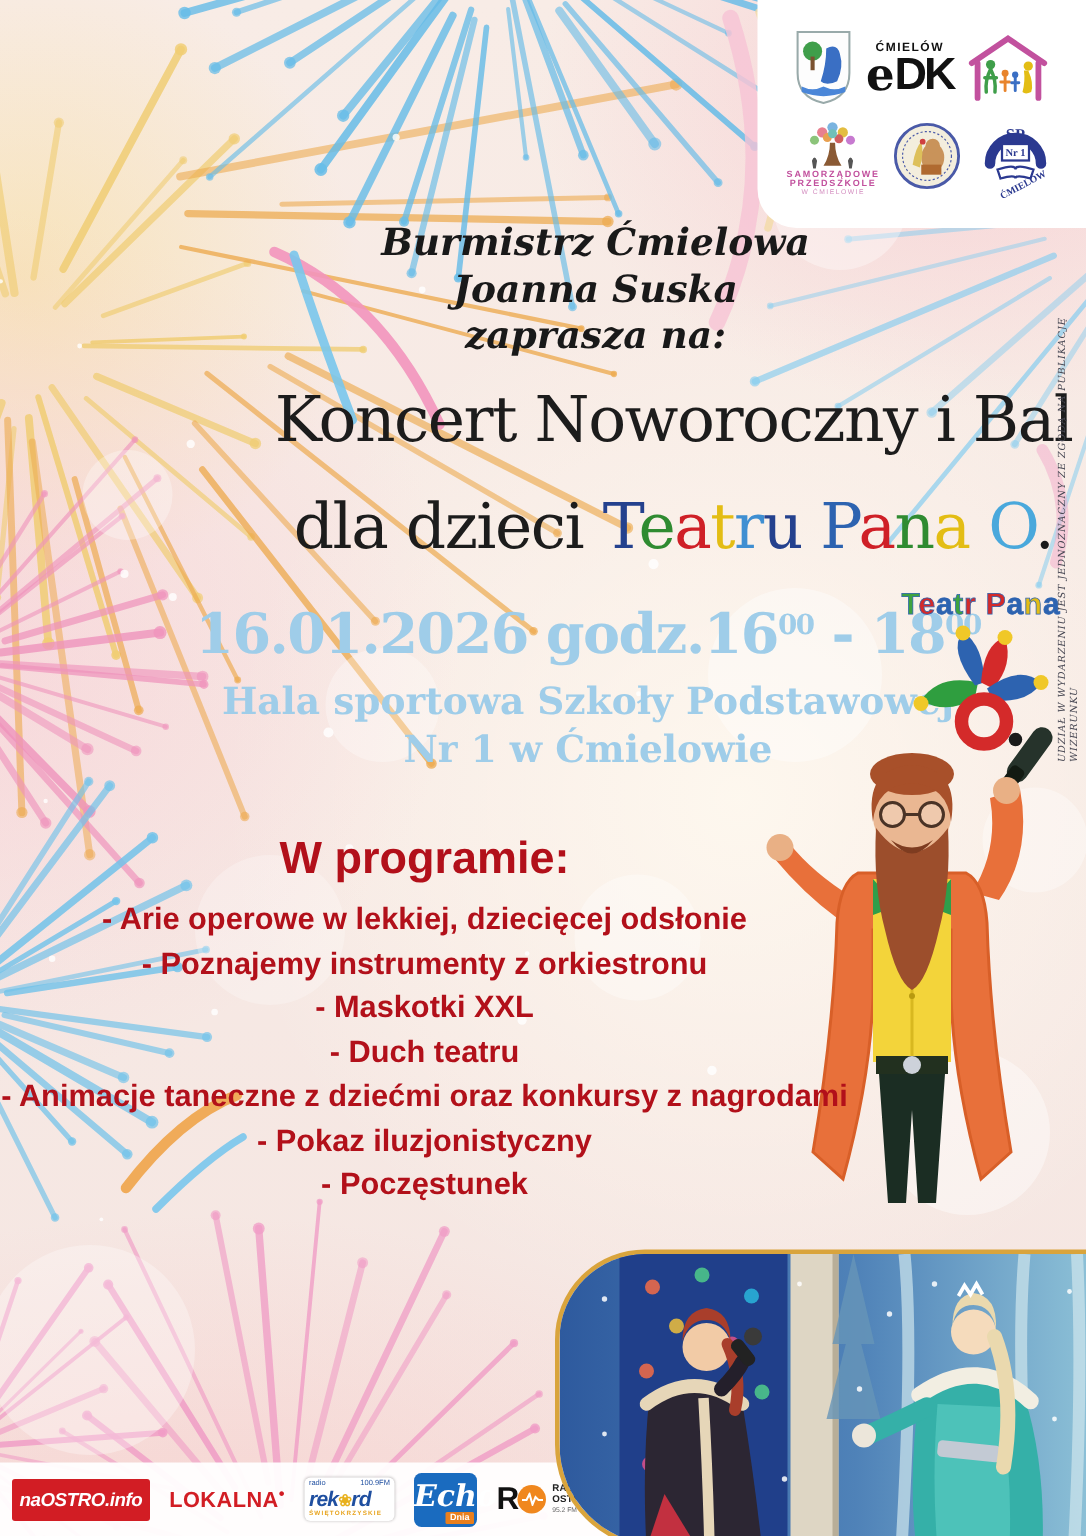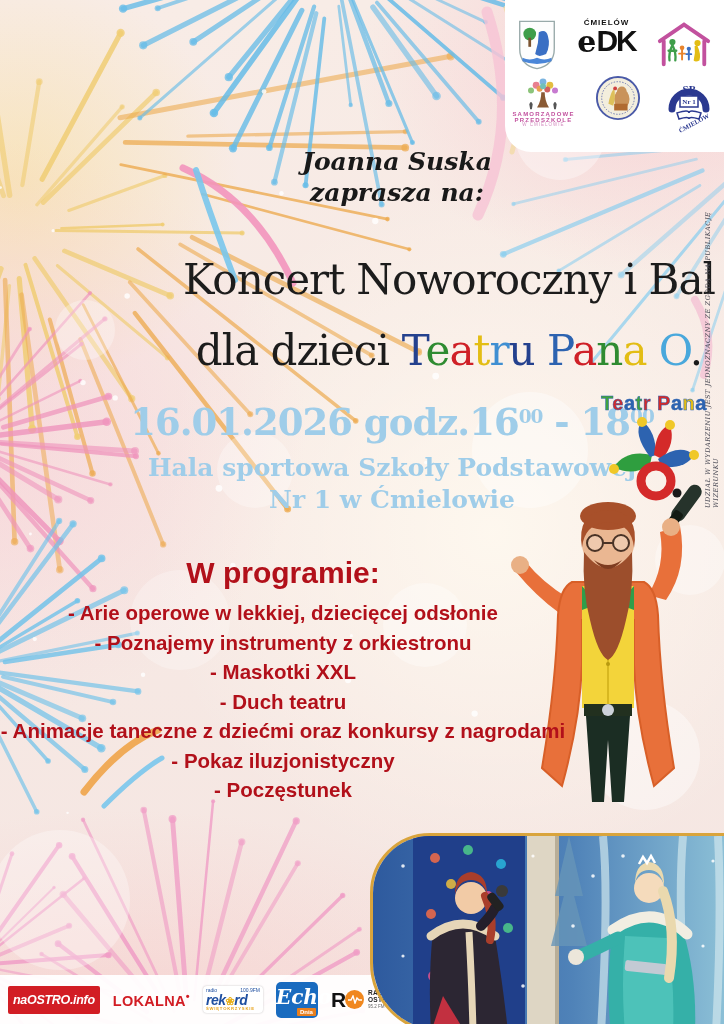--- a/index.html
+++ b/index.html
@@ -10,21 +10,21 @@
       radial-gradient(500px 420px at -6% 42%, rgba(248,199,210,.55), transparent 70%),
       radial-gradient(620px 340px at 18% 103%, rgba(249,186,186,.45), transparent 72%),
       radial-gradient(320px 300px at 2% 18%, rgba(247,221,150,.55), transparent 70%),
       radial-gradient(480px 480px at 68% 52%, rgba(255,250,240,.85), transparent 72%),
       linear-gradient(180deg,#f8ece6,#f5e6e2);}
   #fx{position:absolute;inset:0;z-index:0;}
   
   .logo-panel{position:absolute;left:505px;top:0;width:219px;height:152px;background:#fff;
     border-radius:0 0 0 26px;z-index:4;display:flex;flex-direction:column;justify-content:center;
     gap:4px;padding:4px 2px;box-sizing:border-box;}
-  .logo-row{display:flex;justify-content:center;gap:20px;}
+  .logo-row{display:flex;justify-content:center;align-items:center;gap:8px;}
   .cdk{display:flex;flex-direction:column;align-items:center;line-height:1;}
   .cdk-city{font-size:8px;font-weight:bold;letter-spacing:1px;color:#111;}
   .cdk-mark{display:flex;align-items:flex-end;}
   .cdk-e{font-family:"DejaVu Serif",serif;font-size:30px;font-weight:bold;color:#111;line-height:.8;}
   .cdk-dk{font-size:30px;font-weight:900;letter-spacing:-2px;color:#111;line-height:.9;}
   .tree-logo{display:flex;flex-direction:column;align-items:center;line-height:1;}
   .tree-txt1{font-size:6px;font-weight:bold;letter-spacing:1.2px;color:#c2519e;}
   .tree-txt2{font-size:4.5px;letter-spacing:1px;color:#d48ec0;}
   .sp-logo{position:relative;width:56px;height:58px;}
   
@@ -455,20 +455,21 @@
           <rect x="19" y="21" width="18" height="11" fill="#fff" stroke="#2b3990" stroke-width="1.5"></rect>
           <text x="28" y="29" text-anchor="middle" font-size="7" font-weight="bold" fill="#2b3990" font-family="Liberation Serif,serif">Nr 1</text>
           <path d="M16,38 q12,-4 12,0 q0,-4 12,0 l-2,6 q-10,-3 -10,0 q0,-3 -10,0 z" fill="#fff" stroke="#2b3990" stroke-width="1.5"></path>
           <text x="34" y="50" text-anchor="middle" font-size="6.5" font-weight="bold" fill="#2b3990" transform="rotate(-28 34 50)" font-family="Liberation Serif,serif">ĆMIELÓW</text>
         </svg>
       </div>
     </div>
   </div>
 
   <div class="invitation">
+    <div>Burmistrz Ćmielowa</div>
     <div>Joanna Suska</div>
     <div>zaprasza na:</div>
   </div>
 
   <div class="title">
     <div>Koncert Noworoczny i Bal</div>
     <div><span style="margin-right:13px;">dla dzieci</span><span><span style="color: rgb(36, 65, 142);">T</span><span style="color: rgb(47, 139, 49);">e</span><span style="color: rgb(207, 32, 39);">a</span><span style="color: rgb(227, 189, 20);">t</span><span style="color: rgb(63, 143, 210);">r</span><span style="color: rgb(36, 65, 142);">u</span><span>&nbsp;</span><span style="color: rgb(45, 99, 176);">P</span><span style="color: rgb(207, 32, 39);">a</span><span style="color: rgb(47, 139, 49);">n</span><span style="color: rgb(227, 189, 20);">a</span><span>&nbsp;</span><span style="color: rgb(73, 168, 220);">O</span><span style="color: rgb(26, 26, 26);">.</span></span></div>
   </div>
 
   <div class="when">

